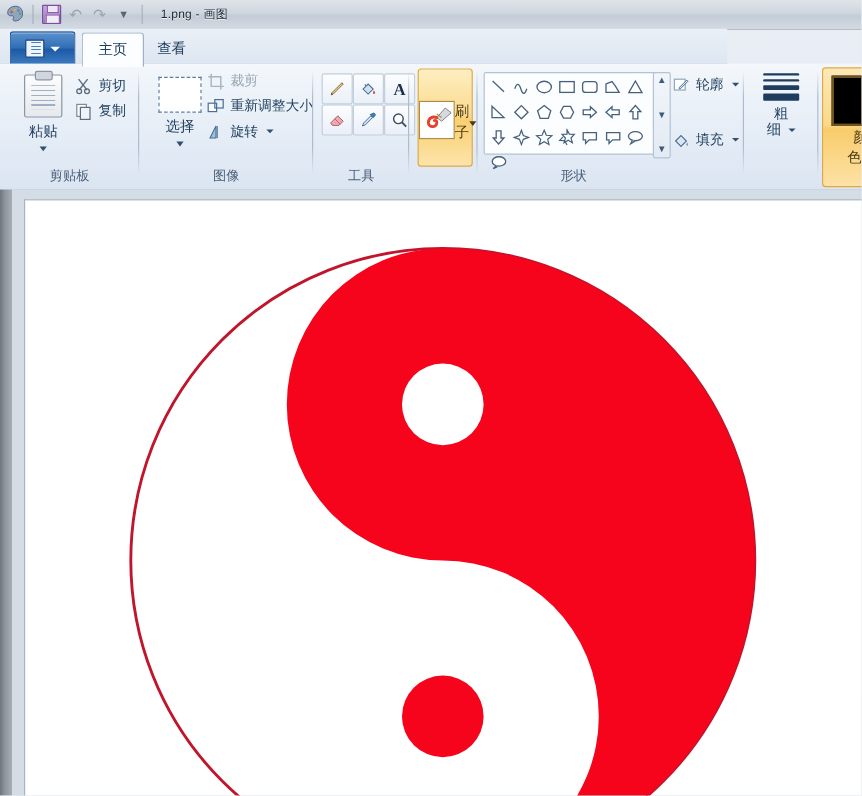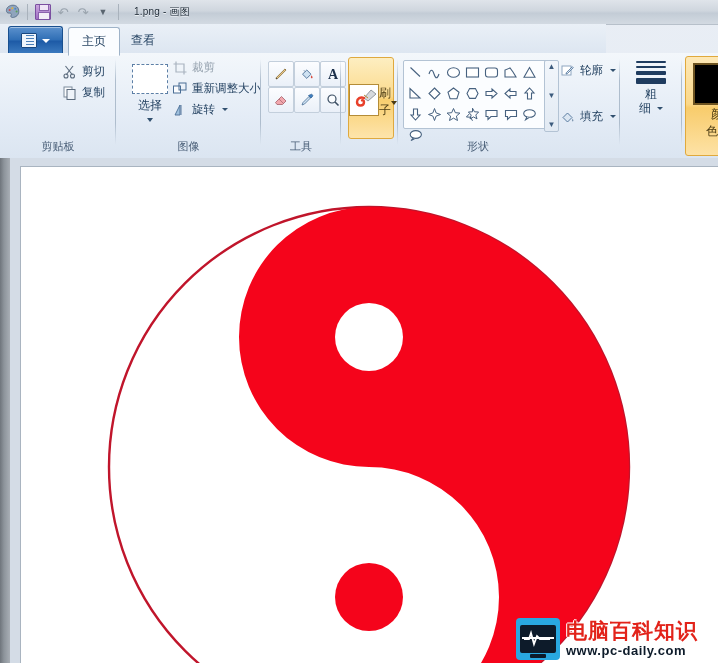--- a/index.html
+++ b/index.html
@@ -168,20 +168,25 @@
       <span>主页</span>
     </div>
     <div class="tab" style="left:118px;">
       <span>查看</span>
     </div>
   </div>
 
   <div class="ribbon">
 
     <div class="grp" style="left:0;width:116px;">
+      <div class="bigbtn" style="position:absolute;left:10px;top:4px;width:52px;">
+        <div class="clipboard-ico"></div>
+        <div class="lbl">粘贴</div>
+        <div class="caret"></div>
+      </div>
       <div class="smallrow" style="position:absolute;left:62px;top:9px;">
         <span class="ico16">
           <svg width="16" height="16" viewBox="0 0 16 16">
             <circle cx="4" cy="12" r="2" fill="none" stroke="#5b6b7d" stroke-width="1.1"></circle>
             <circle cx="10.5" cy="12" r="2" fill="none" stroke="#5b6b7d" stroke-width="1.1"></circle>
             <line x1="4" y1="11" x2="11" y2="2" stroke="#5b6b7d" stroke-width="1.1"></line>
             <line x1="10.5" y1="11" x2="3.5" y2="2" stroke="#5b6b7d" stroke-width="1.1"></line>
           </svg>
         </span>
         <span>剪切</span>
@@ -485,28 +490,14 @@
                  A130 130 0 0 0 348 300
                  A130 130 0 0 1 348 40 Z" fill="#f5041b"></path>
 
         <circle cx="348" cy="170" r="34" fill="#ffffff"></circle>
 
         <circle cx="348" cy="430" r="34" fill="#f5041b"></circle>
       </svg>
     </div>
   </div>
 
-  <div class="watermark">
-    <div class="wm-mon">
-      <div class="wm-screen">
-        <svg width="30" height="22" viewBox="0 0 30 22" style="position:absolute;left:0;top:0;">
-          <polyline points="2,12 7,12 9,6 12,17 15,9 18,12 28,12" fill="none" stroke="#ffffff" stroke-width="1.8"></polyline>
-        </svg>
-      </div>
-      <div class="wm-stand"></div>
-    </div>
-    <div class="wm-txt">
-      <div class="wm-cn">电脑百科知识</div>
-      <div class="wm-url">www.pc-daily.com</div>
-    </div>
-  </div>
 
 </div>
 
 </body></html>

